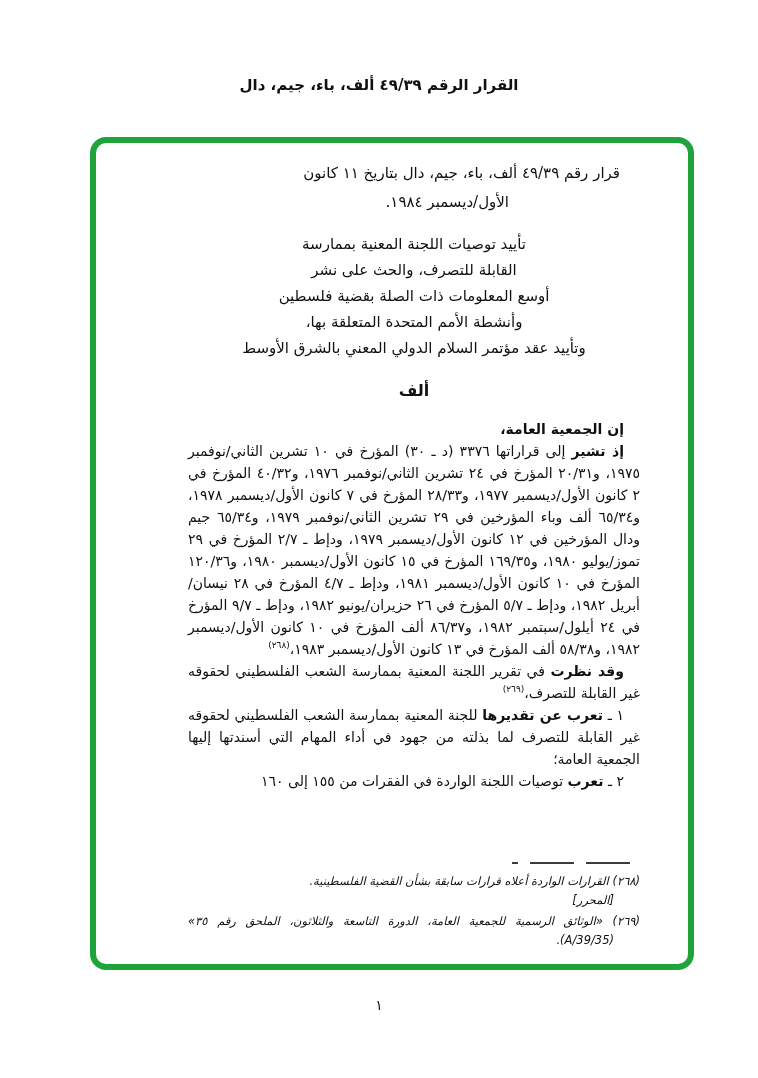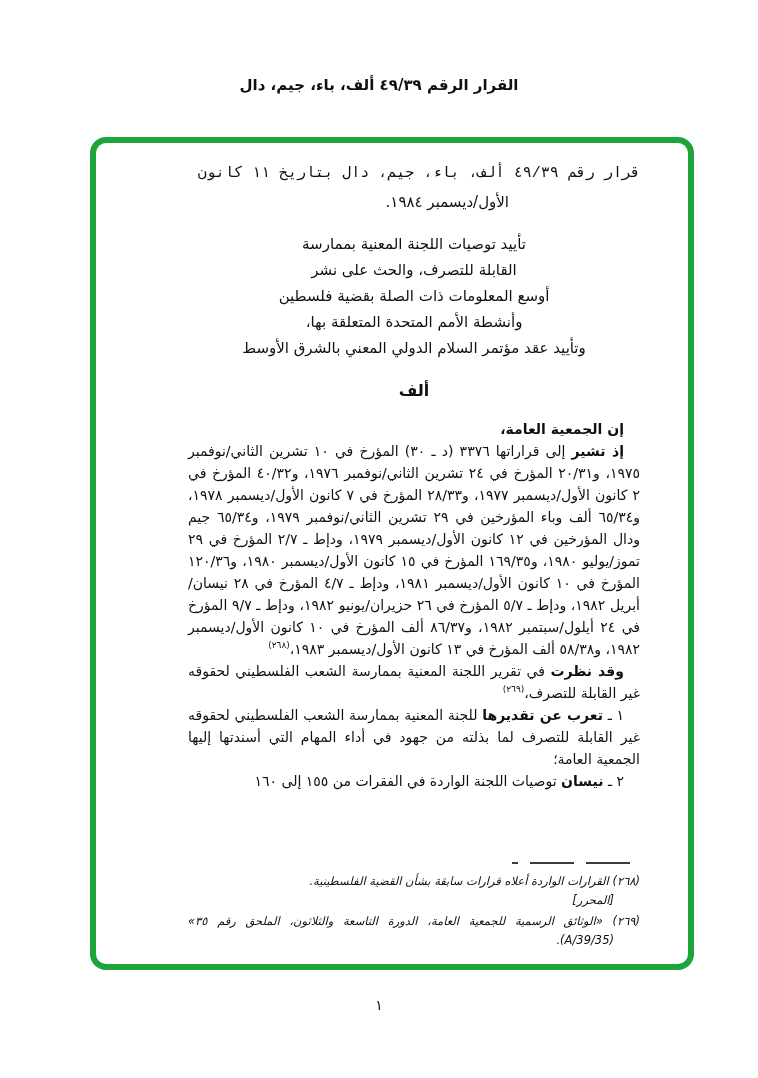--- a/index.html
+++ b/index.html
@@ -24,21 +24,21 @@
     position:absolute;top:137px;left:90px;
     width:604px;height:833px;box-sizing:border-box;
     border:6px solid var(--border-green);
     border-radius:16px;
     padding:16px 48px 12px 92px;
     display:flex;flex-direction:column;
     overflow:hidden;
     background:var(--paper);
   }
   .intro{font-size:15px;line-height:29px;text-align:right;}
-  .intro-l1{font-family:Liberation Mono, monospace;}
+  .intro-l1{margin-right:20px;}
   .intro-l2{margin-right:131px;}
   .subject{margin-top:14px;text-align:center;font-size:15px;line-height:26px;}
   .section-heading{margin-top:20px;margin-bottom:2px;text-align:center;font-weight:bold;font-size:16px;}
   .preamble{margin:16px 0 0;text-indent:16px;font-weight:bold;font-size:14px;line-height:22px;}
   .para{margin:0;text-indent:16px;text-align:justify;font-size:14px;line-height:22px;}
   .para b{font-weight:bold;}
   .fn-sup{font-size:9px;vertical-align:super;line-height:0;}
   .footnotes{margin-top:auto;font-size:11.5px;line-height:19px;font-style:italic;}
   .fn-rule{
     width:118px;height:2px;margin:0 10px 8px auto;
@@ -75,21 +75,21 @@
     <div class="section-heading">ألف</div>
 
     <p class="preamble">إن الجمعية العامة،</p>
 
     <p class="para"><b>إذ تشير</b><span> إلى قراراتها ٣٣٧٦ (د ـ ٣٠) المؤرخ في ١٠ تشرين الثاني/نوفمبر ١٩٧٥، و٢٠/٣١ المؤرخ في ٢٤ تشرين الثاني/نوفمبر ١٩٧٦، و٤٠/٣٢ المؤرخ في ٢ كانون الأول/ديسمبر ١٩٧٧، و٢٨/٣٣ المؤرخ في ٧ كانون الأول/ديسمبر ١٩٧٨، و٦٥/٣٤ ألف وباء المؤرخين في ٢٩ تشرين الثاني/نوفمبر ١٩٧٩، و٦٥/٣٤ جيم ودال المؤرخين في ١٢ كانون الأول/ديسمبر ١٩٧٩، ودإط ـ ٢/٧ المؤرخ في ٢٩ تموز/يوليو ١٩٨٠، و١٦٩/٣٥ المؤرخ في ١٥ كانون الأول/ديسمبر ١٩٨٠، و١٢٠/٣٦ المؤرخ في ١٠ كانون الأول/ديسمبر ١٩٨١، ودإط ـ ٤/٧ المؤرخ في ٢٨ نيسان/أبريل ١٩٨٢، ودإط ـ ٥/٧ المؤرخ في ٢٦ حزيران/يونيو ١٩٨٢، ودإط ـ ٩/٧ المؤرخ في ٢٤ أيلول/سبتمبر ١٩٨٢، و٨٦/٣٧ ألف المؤرخ في ١٠ كانون الأول/ديسمبر ١٩٨٢، و٥٨/٣٨ ألف المؤرخ في ١٣ كانون الأول/ديسمبر ١٩٨٣،</span><sup class="fn-sup">(٢٦٨)</sup></p>
 
     <p class="para"><b>وقد نظرت</b><span> في تقرير اللجنة المعنية بممارسة الشعب الفلسطيني لحقوقه غير القابلة للتصرف،</span><sup class="fn-sup">(٢٦٩)</sup></p>
 
     <p class="para"><span>١ ـ </span><b>تعرب عن تقديرها</b><span> للجنة المعنية بممارسة الشعب الفلسطيني لحقوقه غير القابلة للتصرف لما بذلته من جهود في أداء المهام التي أسندتها إليها الجمعية العامة؛</span></p>
 
-    <p class="para"><span>٢ ـ </span><b>نيسان</b><span> توصيات اللجنة الواردة في الفقرات من ١٥٥ إلى ١٦٠</span></p>
+    <p class="para"><span>٢ ـ </span><b>تعرب</b><span> توصيات اللجنة الواردة في الفقرات من ١٥٥ إلى ١٦٠</span></p>
 
     <div class="footnotes">
       <div class="fn-rule"></div>
       <p class="fn"><span>(٢٦٨)</span><span> القرارات الواردة أعلاه قرارات سابقة بشأن القضية الفلسطينية.</span><br><span class="fn-suffix">[المحرر]</span></p>
       <p class="fn"><span>(٢٦٩)</span><span> «الوثائق الرسمية للجمعية العامة، الدورة التاسعة والثلاثون، الملحق رقم ٣٥» (A/39/35).</span></p>
     </div>
 
   </div>
 
   <div class="page-number">١</div>

